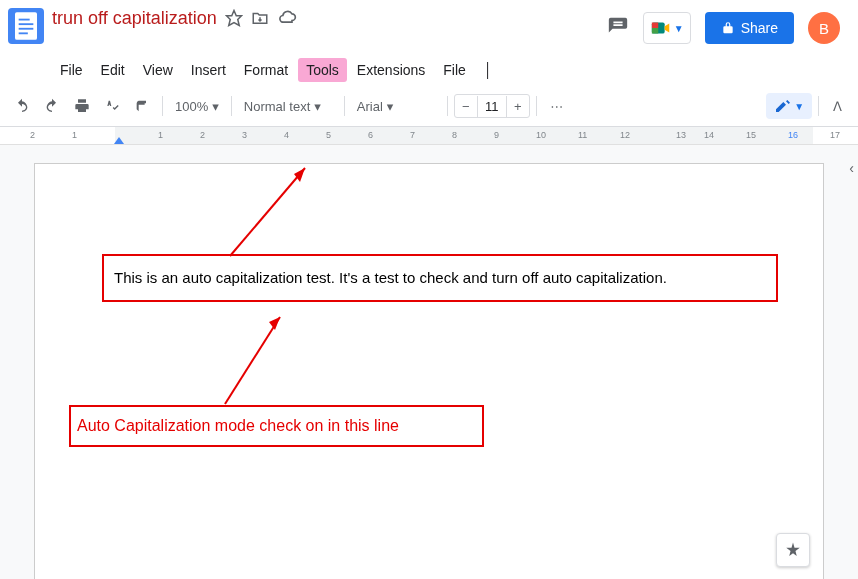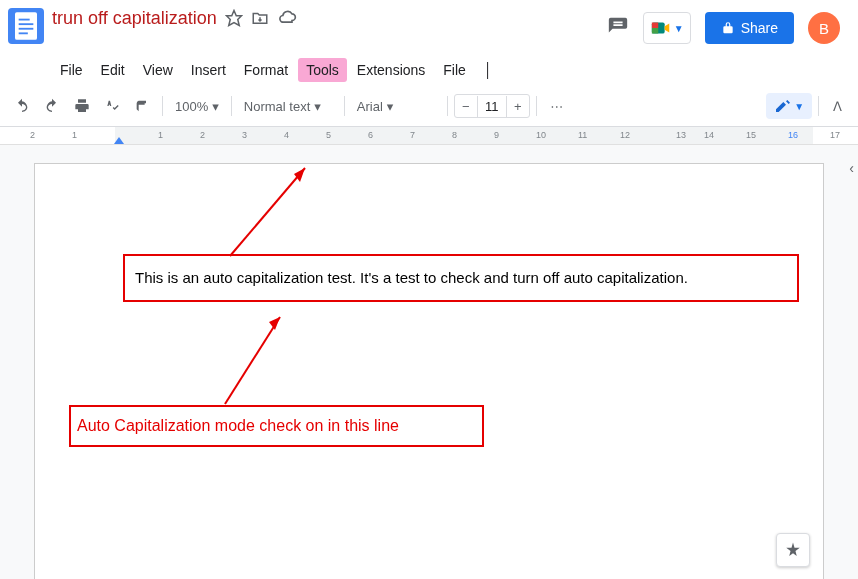--- a/index.html
+++ b/index.html
@@ -42,21 +42,21 @@
 .ruler-bg { position: absolute; left: 115px; right: 45px; top: 0; bottom: 0; background: #f1f3f4; }
 .ruler-mark { position: absolute; top: 3px; }
 .margin-marker { position: absolute; top: 10px; width: 0; height: 0; border-left: 5px solid transparent; border-right: 5px solid transparent; border-bottom: 7px solid #4285f4; }
 
 
 .canvas-area { background: #f8f9fa; height: calc(579px - 120px); overflow: auto; padding: 18px 0; position: relative; }
 .page { background: #fff; width: 790px; min-height: 700px; margin: 0 auto; border: 1px solid #ccc; padding: 100px 90px; position: relative; }
 .doc-text { font-family: Arial; font-size: 15px; color: #000; line-height: 1.5; }
 
 
-.anno-box1 { position: absolute; border: 2px solid #e50000; top: 90px; left: 88px; width: 676px; height: 48px; display: flex; align-items: center; padding-left: 10px; }
+.anno-box1 { position: absolute; border: 2px solid #e50000; top: 90px; left: 67px; width: 676px; height: 48px; display: flex; align-items: center; padding-left: 10px; }
 .anno-box2 { position: absolute; border: 2px solid #e50000; top: 241px; left: 34px; width: 415px; height: 42px; display: flex; align-items: center; padding-left: 6px; }
 .anno-text { color: #e50000; font-size: 16px; }
 .anno-arrow1 { position: absolute; top: -8px; left: 185px; pointer-events: none; }
 .anno-arrow2 { position: absolute; top: 145px; left: 180px; pointer-events: none; }
 
 
 .explore-btn { position: absolute; bottom: 12px; right: 48px; width: 34px; height: 34px; background: #fff; border: 1px solid #dadce0; border-radius: 4px; box-shadow: 0 1px 3px rgba(0,0,0,.2); display: flex; align-items: center; justify-content: center; color: #5f6368; cursor: pointer; }
 .side-chevron { position: absolute; right: 4px; top: 160px; color: #5f6368; cursor: pointer; font-size: 14px; }
 </style>
 </head>

